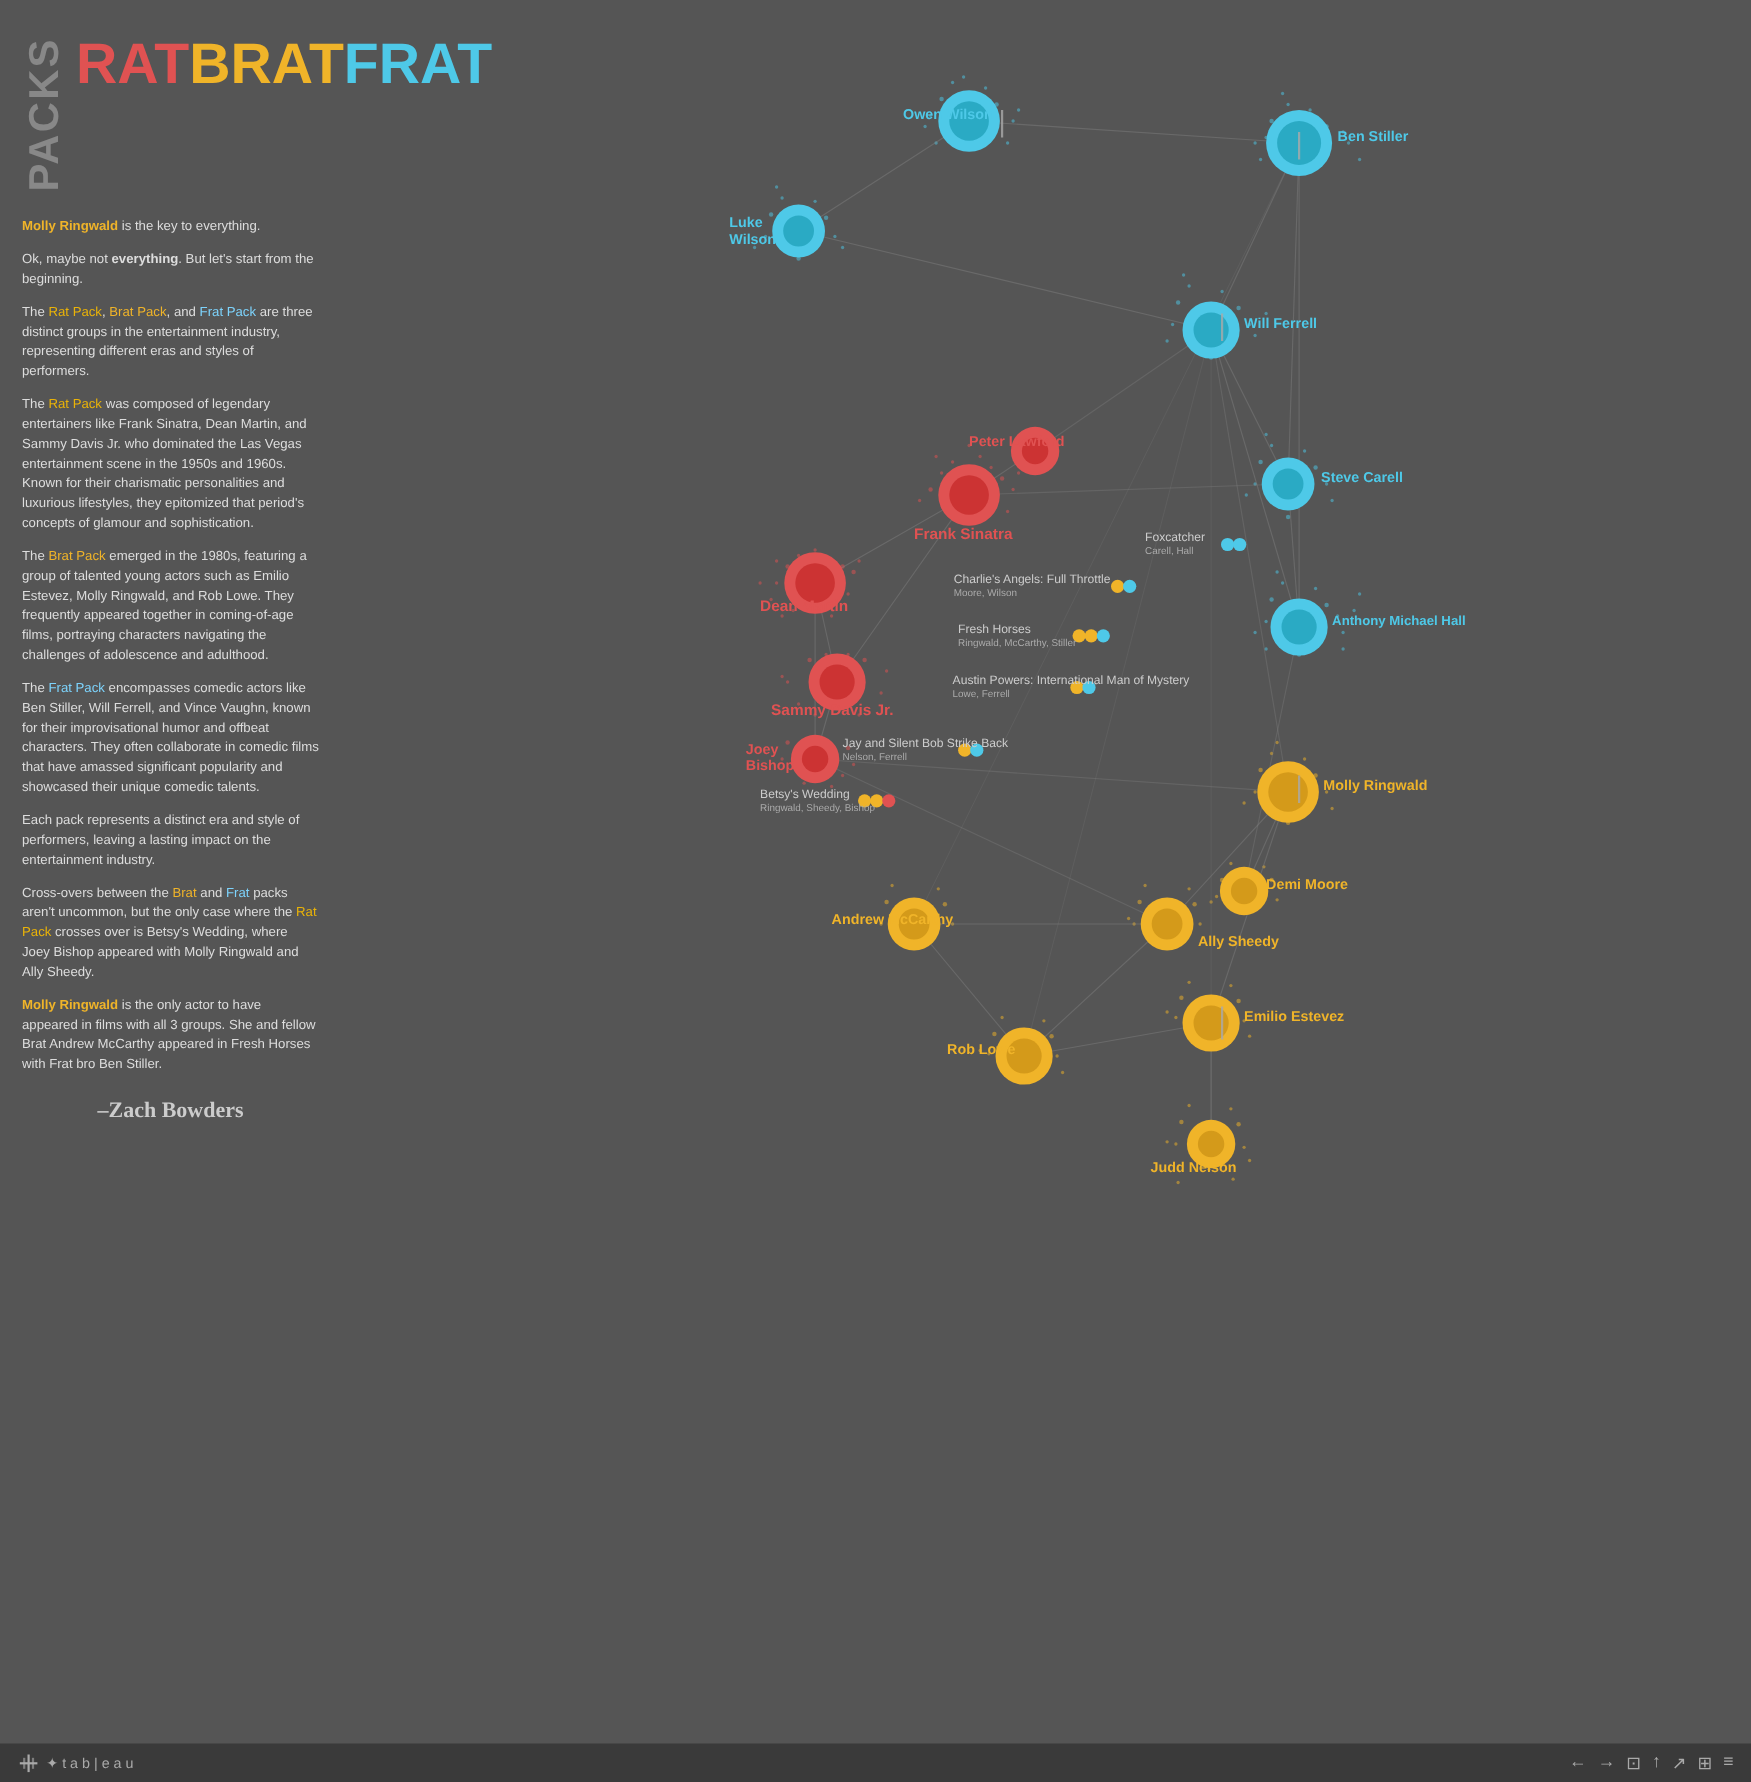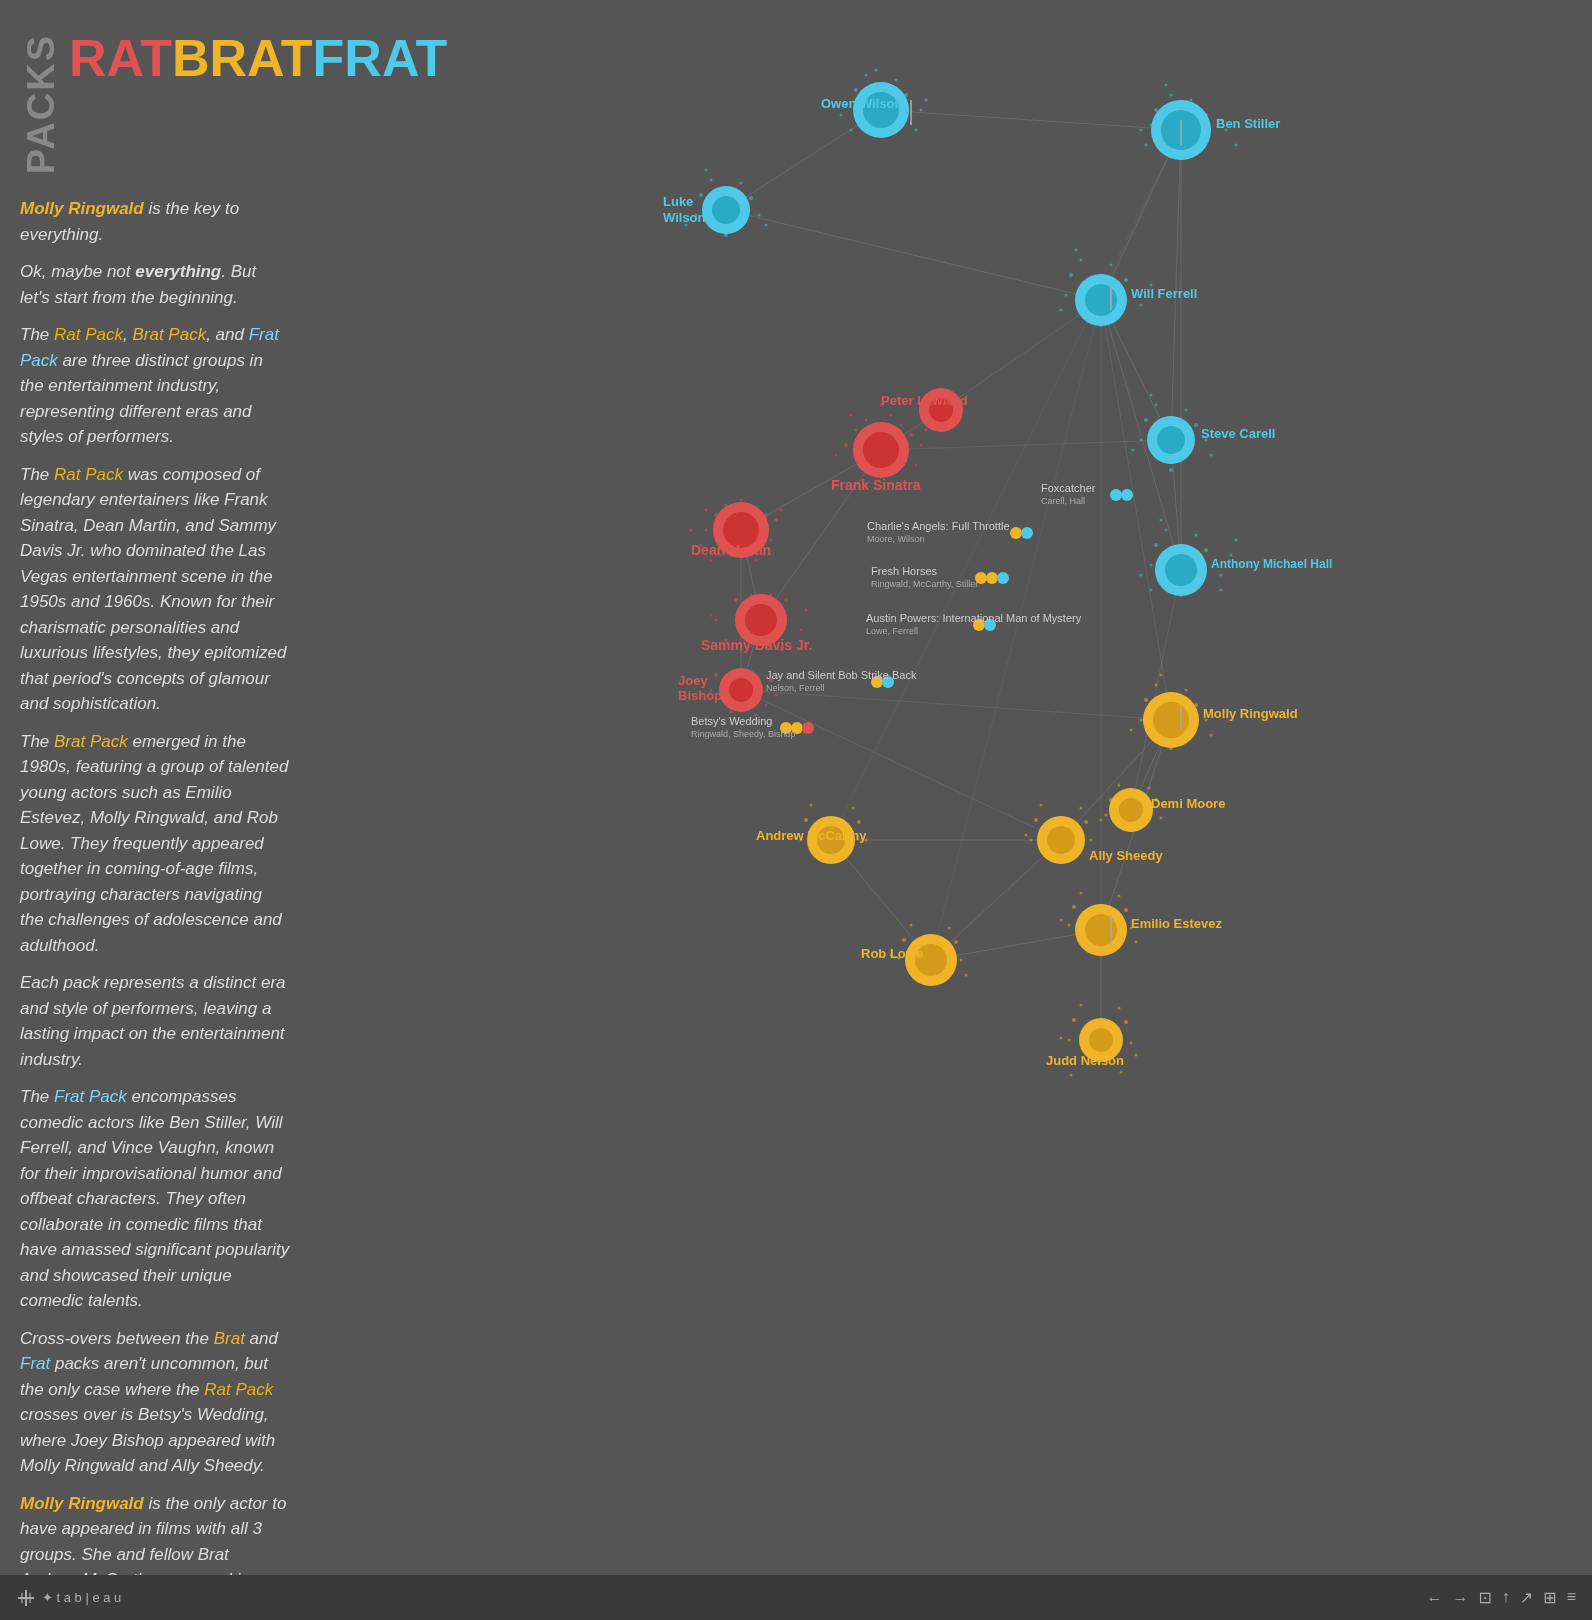--- a/index.html
+++ b/index.html
@@ -45,24 +45,23 @@
     }
     .rat-brat-frat {
       display: flex;
       flex-direction: row;
       line-height: 1.1;
     }
     .rat-text { color: #E05252; font-size: 52px; font-weight: 900; }
     .brat-text { color: #F0B429; font-size: 52px; font-weight: 900; }
     .frat-text { color: #4EC9E8; font-size: 52px; font-weight: 900; }
     .body-text {
-      font-size: 17px;
+      font-size: 12px;
       color: #ddd;
       line-height: 1.5;
-      font-style: italic;
     }
     .body-text .highlight-molly { color: #F0B429; font-weight: bold; }
     .body-text .highlight-rat { color: #eab308; }
     .body-text .highlight-brat { color: #F0B429; margin-top: 16px; }
     .body-text .highlight-frat { color: #7dd3fc; }
     .body-text strong { font-weight: bold; }
     .signature {
       font-family: cursive;
       color: #ccc;
       font-size: 20px;
@@ -75,21 +74,21 @@
       position: relative;
       overflow: hidden;
     }
     svg.network-svg {
       position: absolute;
       top: 0; left: 0;
       width: 100%;
       height: 100%;
     }
     .bottom-bar {
-      height: 45px;
+      height: 35px;
       background: #3a3a3a;
       display: flex;
       align-items: center;
       padding: 0 16px;
       gap: 12px;
       position: absolute;
       bottom: 0;
       left: 0;
       right: 0;
     }
@@ -135,24 +134,24 @@
     <div class="body-text">
       The <span class="highlight-rat">Rat Pack</span>, <span class="highlight-brat">Brat Pack</span>, and <span class="highlight-frat">Frat Pack</span> are three distinct groups in the entertainment industry, representing different eras and styles of performers.
     </div>
     <div class="body-text">
       The <span class="highlight-rat">Rat Pack</span> was composed of legendary entertainers like Frank Sinatra, Dean Martin, and Sammy Davis Jr. who dominated the Las Vegas entertainment scene in the 1950s and 1960s. Known for their charismatic personalities and luxurious lifestyles, they epitomized that period's concepts of glamour and sophistication.
     </div>
     <div class="body-text">
       The <span class="highlight-brat">Brat Pack</span> emerged in the 1980s, featuring a group of talented young actors such as Emilio Estevez, Molly Ringwald, and Rob Lowe. They frequently appeared together in coming-of-age films, portraying characters navigating the challenges of adolescence and adulthood.
     </div>
     <div class="body-text">
+      The <span class="highlight-frat">Frat Pack</span> encompasses comedic actors like Ben Stiller, Will Ferrell, and Vince Vaughn, known for their improvisational humor and offbeat characters. They often collaborate in comedic films that have amassed significant popularity and showcased their unique comedic talents.
+    </div>
+    <div class="body-text">
       Each pack represents a distinct era and style of performers, leaving a lasting impact on the entertainment industry.
-    </div>
-    <div class="body-text">
-      The <span class="highlight-frat">Frat Pack</span> encompasses comedic actors like Ben Stiller, Will Ferrell, and Vince Vaughn, known for their improvisational humor and offbeat characters. They often collaborate in comedic films that have amassed significant popularity and showcased their unique comedic talents.
     </div>
     <div class="body-text">
       Cross-overs between the <span class="highlight-brat">Brat</span> and <span class="highlight-frat">Frat</span> packs aren't uncommon, but the only case where the <span class="highlight-rat">Rat Pack</span> crosses over is Betsy's Wedding, where Joey Bishop appeared with Molly Ringwald and Ally Sheedy.
     </div>
     <div class="body-text">
       <span class="highlight-molly">Molly Ringwald</span> is the only actor to have appeared in films with all 3 groups. She and fellow Brat Andrew McCarthy appeared in Fresh Horses with Frat bro Ben Stiller.
     </div>
     <div class="signature">–Zach Bowders</div>
   </div>
 

